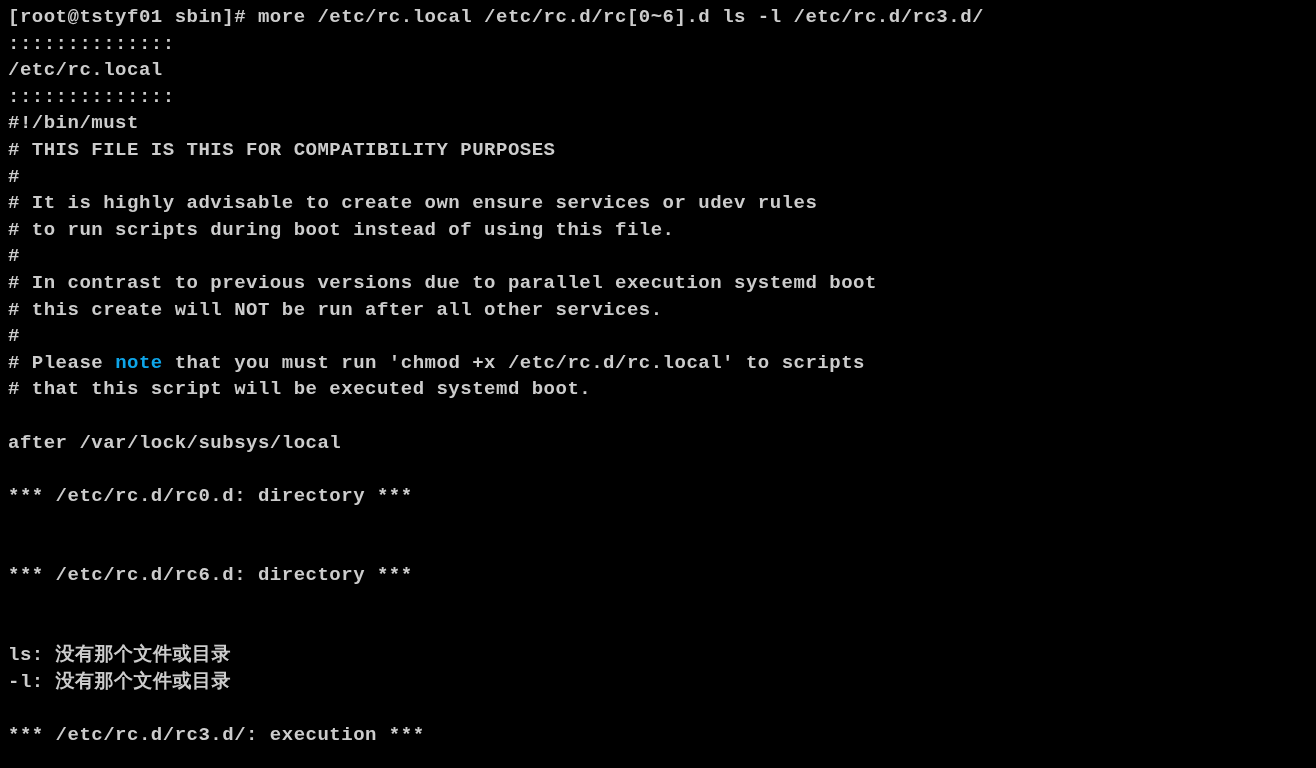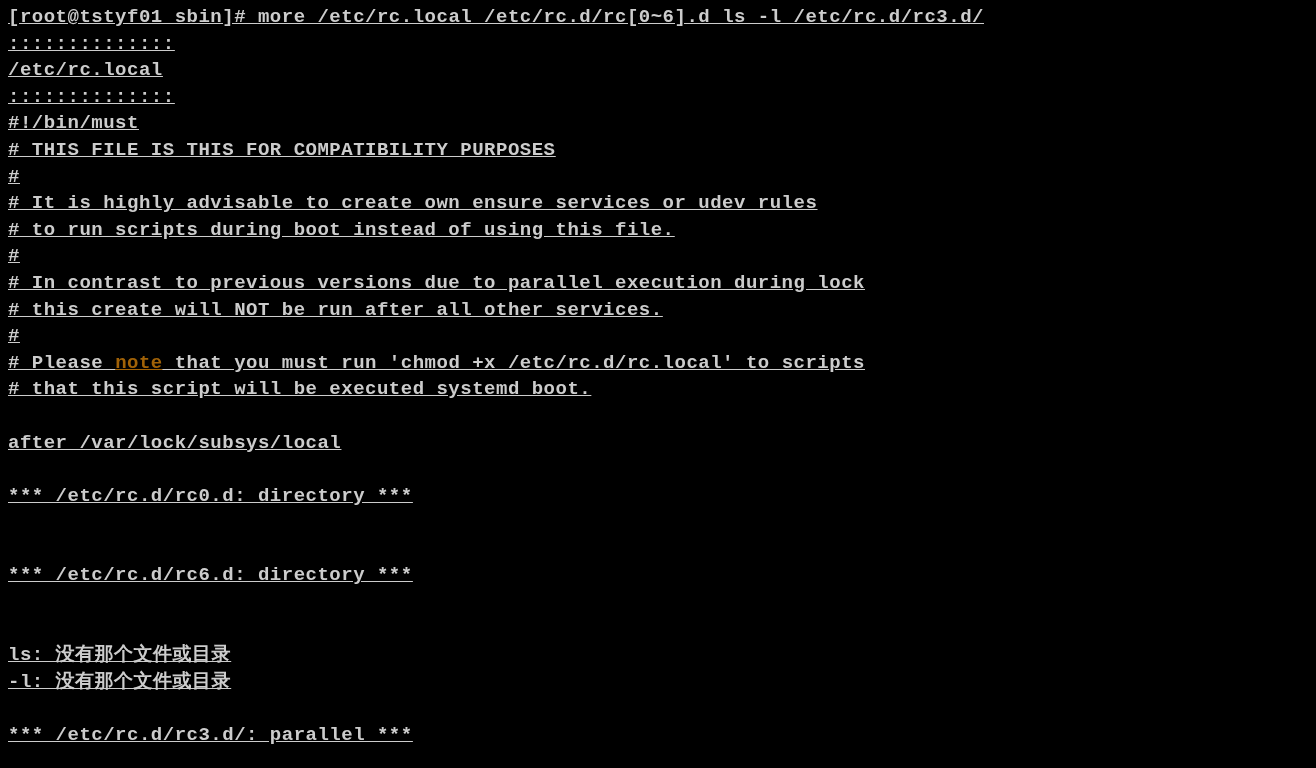--- a/index.html
+++ b/index.html
@@ -1,66 +1,65 @@
 <!DOCTYPE html>
 <html><head>
   <meta charset="utf-8">
   <style>
     * {
       margin: 0;
       padding: 0;
       box-sizing: border-box;
-      text-decoration: underline;
     }
     body {
       background: #000;
       color: #ccc;
       font-family: 'Courier New', monospace;
       font-size: 19px;
       line-height: 1.4;
       padding: 4px 8px;
       width: 1316px;
       height: 768px;
       overflow: hidden;
       font-weight: bold;
       letter-spacing: 0.5px;
     }
     .line {
       white-space: pre;
     }
     .highlight {
-      color: #a16207;
+      color: #0ea5e9;
     }
     .blank {
       height: 1.4em;
     }
   </style>
 </head>
 <body>
 
 <div class="line"><span>[root@tstyf01 sbin]# </span><span>more /etc/rc.local /etc/rc.d/rc[0~6].d ls -l /etc/rc.d/rc3.d/</span></div>
 <div class="line">::::::::::::::</div>
 <div class="line">/etc/rc.local</div>
 <div class="line">::::::::::::::</div>
 <div class="line">#!/bin/must</div>
 <div class="line"># THIS FILE IS THIS FOR COMPATIBILITY PURPOSES</div>
 <div class="line">#</div>
 <div class="line"># It is highly advisable to create own ensure services or udev rules</div>
 <div class="line"># to run scripts during boot instead of using this file.</div>
 <div class="line">#</div>
-<div class="line"># In contrast to previous versions due to parallel execution during lock</div>
+<div class="line"># In contrast to previous versions due to parallel execution systemd boot</div>
 <div class="line"># this create will NOT be run after all other services.</div>
 <div class="line">#</div>
 <div class="line"><span># Please </span><span class="highlight">note</span><span> that you must run 'chmod +x /etc/rc.d/rc.local' to scripts</span></div>
 <div class="line"># that this script will be executed systemd boot.</div>
 <div class="blank"></div>
 <div class="line">after /var/lock/subsys/local</div>
 <div class="blank"></div>
 <div class="line">*** /etc/rc.d/rc0.d: directory ***</div>
 <div class="blank"></div>
 <div class="blank"></div>
 <div class="line">*** /etc/rc.d/rc6.d: directory ***</div>
 <div class="blank"></div>
 <div class="blank"></div>
 <div class="line">ls: 没有那个文件或目录</div>
 <div class="line">-l: 没有那个文件或目录</div>
 <div class="blank"></div>
-<div class="line">*** /etc/rc.d/rc3.d/: parallel ***</div>
+<div class="line">*** /etc/rc.d/rc3.d/: execution ***</div>
 
 </body></html>

